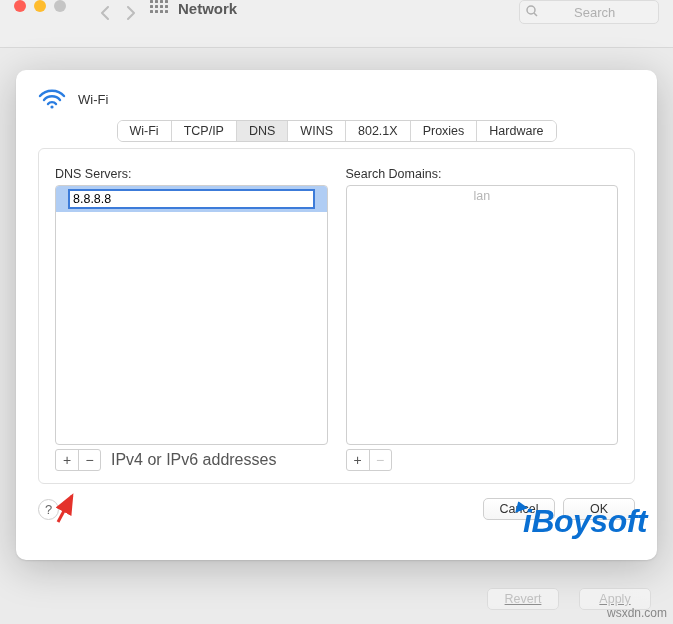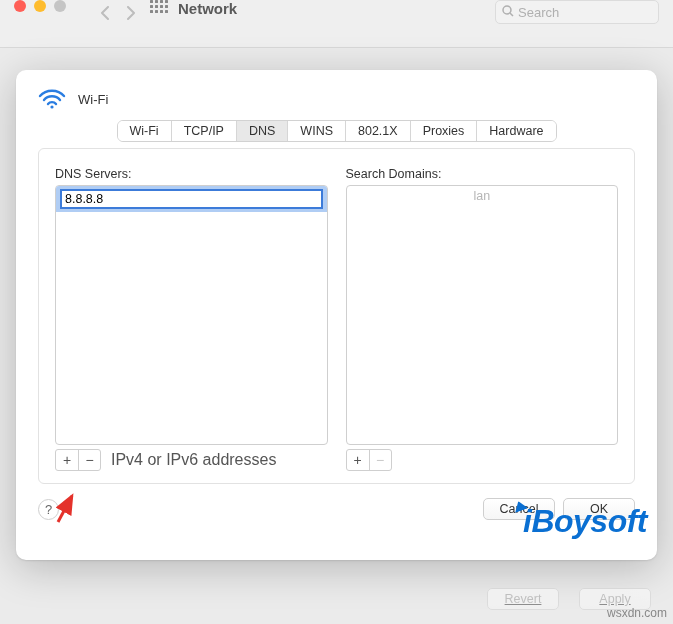--- a/index.html
+++ b/index.html
@@ -40,27 +40,28 @@
     .apps-icon { margin: 0 10px 0 6px; }
     .dots {
       display: grid; grid-template-columns: repeat(4, 3px); grid-template-rows: repeat(3, 3px);
       gap: 2px;
     }
     .dots span { width: 3px; height: 3px; background: #888; border-radius: 0.5px; }
     .title { font-size: 15px; font-weight: 600; color: #5a5a5a; }
     .searchbox {
       margin-left: auto;
       display: flex; align-items: center;
-      width: 164px; height: 24px;
+      width: 140px; height: 24px;
       border: 1px solid #dcdcdc;
       border-radius: 5px;
       background: #f2f2f2;
       padding: 0 6px;
       color: #b0b0b0;
       font-size: 13px;
+      gap: 32px;
     }
     .searchbox .glass { margin-right: 4px; font-size: 12px; }
     
     .sheet {
       position: absolute;
       top: 70px; left: 16px; right: 16px;
       height: 490px;
       background: #ffffff;
       border-radius: 10px;
       box-shadow: 0 8px 40px rgba(0,0,0,.22), 0 1px 2px rgba(0,0,0,.1);
@@ -102,21 +103,21 @@
     .col-label { font-size: 12.5px; margin-bottom: 4px; color: #333; }
     .listbox {
       height: 260px;
       border: 1px solid #cfcfcf;
       border-radius: 4px;
       background: #fff;
       overflow: hidden;
       font-size: 12.5px;
     }
     .listrow {
-      padding: 3px 4px;
+      padding: 3px 12px;
     }
     .listrow.selected { background: #b0cdf4; }
     .entry-input {
       width: 100%;
       border: 2px solid #3c7bd9;
       background: #fff;
       outline: none;
       font-size: 12.5px;
       padding: 1px 3px;
       font-family: inherit;

